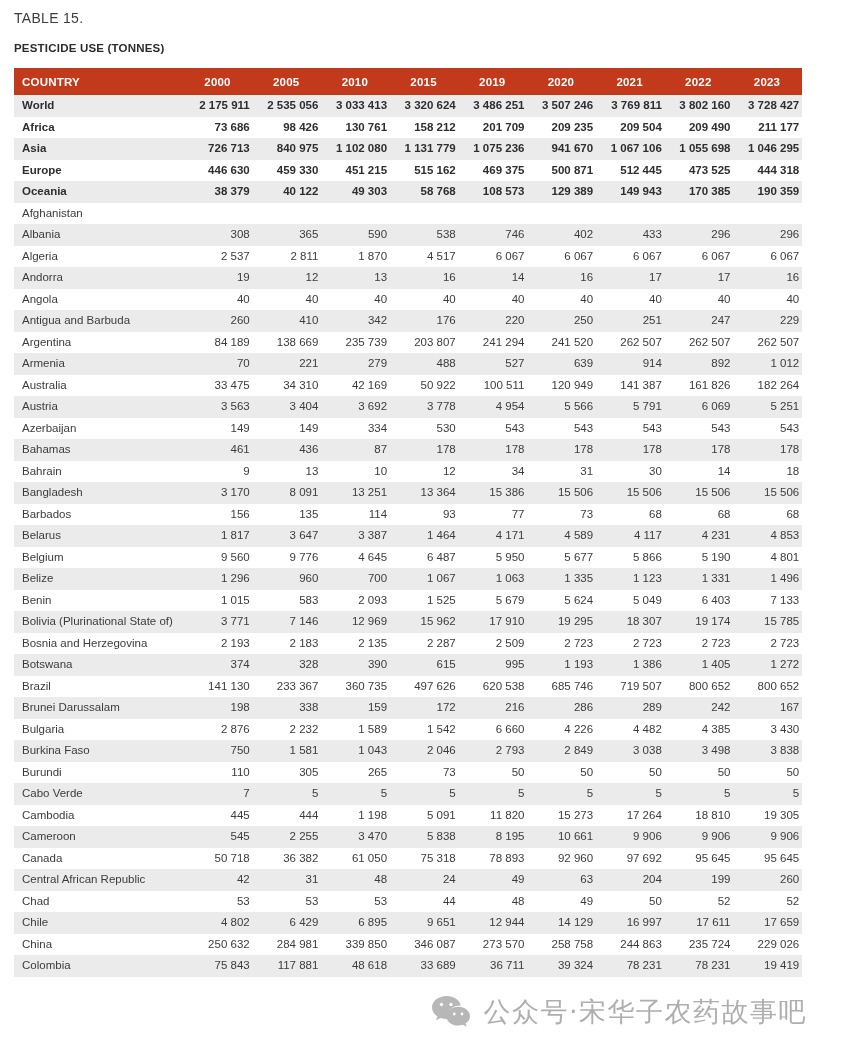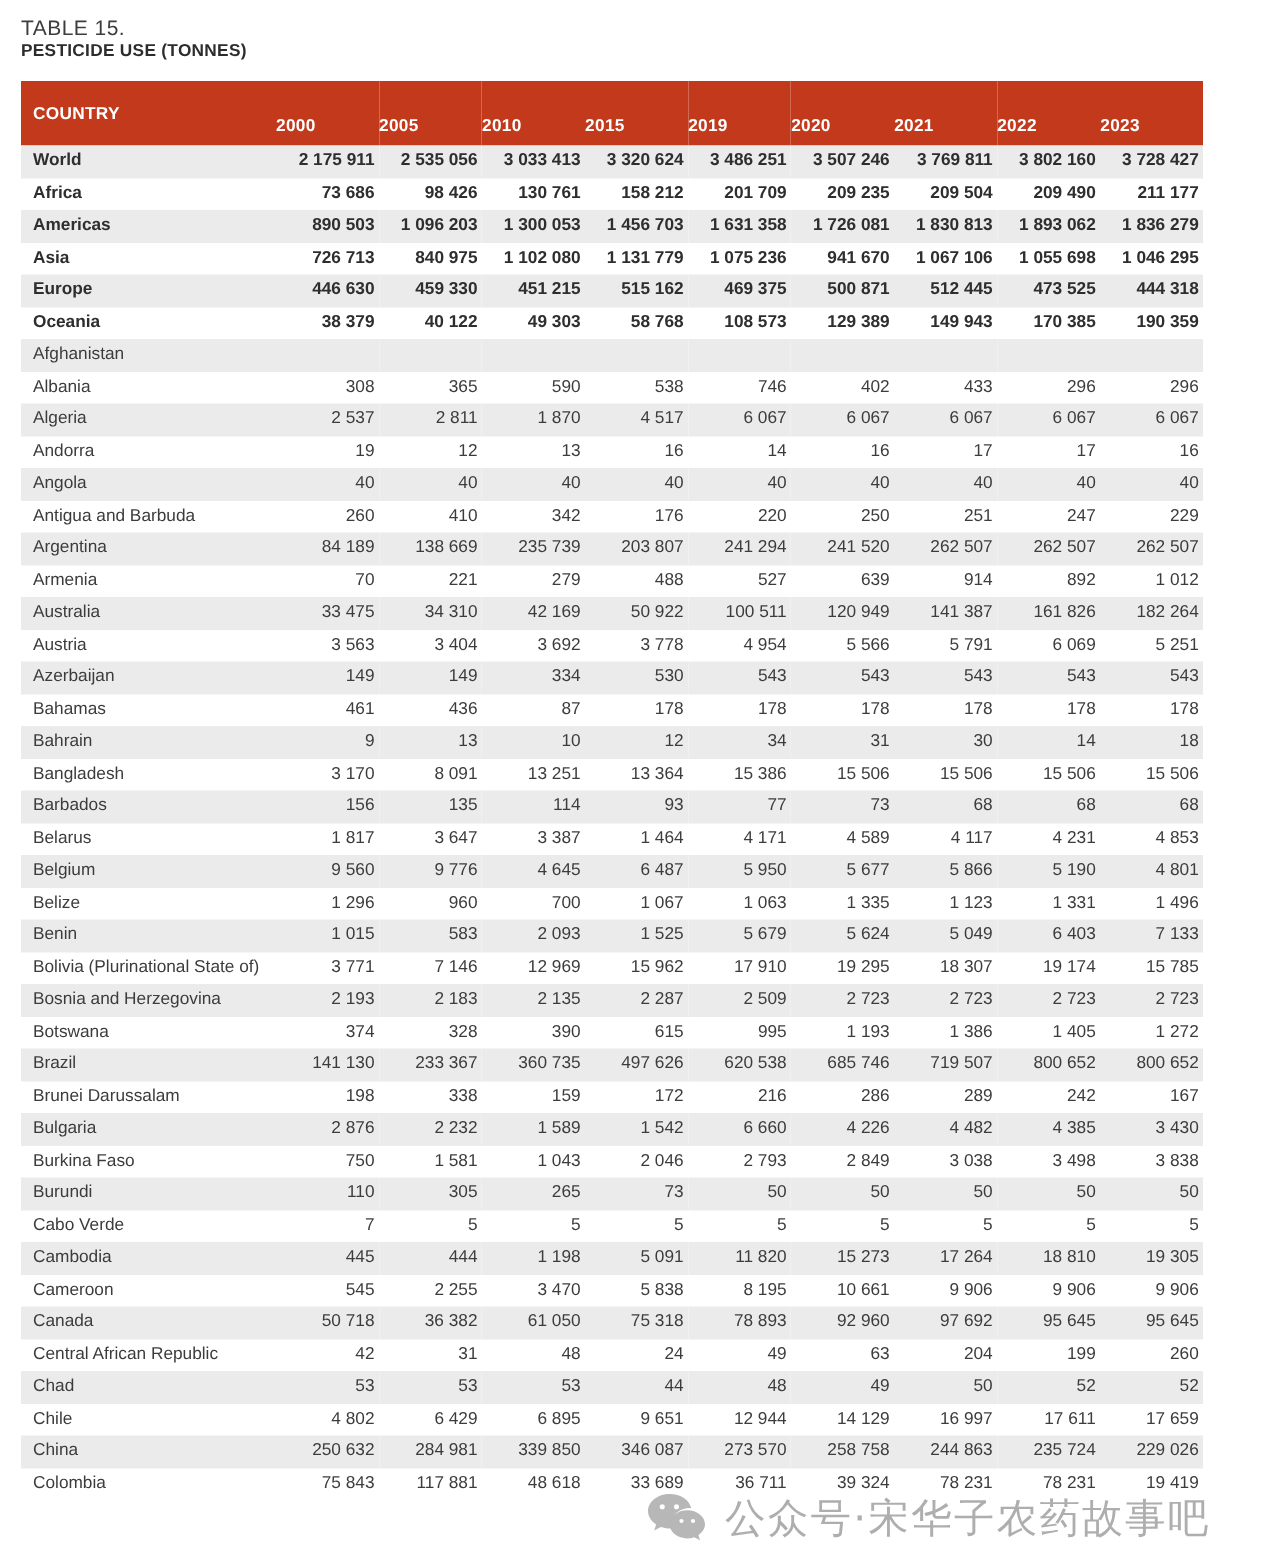--- a/index.html
+++ b/index.html
@@ -5,31 +5,31 @@
   html,body{margin:0;padding:0;}
   body{
     width:841px;height:1043px;
     background:#ffffff;
     font-family:"Liberation Sans",sans-serif;
     position:relative;overflow:hidden;
     -webkit-font-smoothing:antialiased;
   }
   .page{position:absolute;left:14px;top:10px;width:788px;}
   .title-line1{font-size:14px;color:#3d3d3d;letter-spacing:.3px;}
-  .title-line2{font-size:11.5px;font-weight:bold;color:#2c2c2c;letter-spacing:.2px;margin-top:2px;}
+  .title-line2{font-size:11.5px;font-weight:bold;color:#2c2c2c;letter-spacing:.2px;margin-top:16px;}
   table{
     border-collapse:collapse;table-layout:fixed;
     width:788px;margin-top:14px;
   }
   col.c-country{width:170px;}
   col.c-year{width:68.7px;}
   thead th{
     background:var(--header-bg,#C2391B);
     color:#ffffff;font-size:11.5px;font-weight:bold;
-    height:27px;text-align:left;padding:16px 22px 0 0;
+    height:27px;text-align:right;padding:0 22px 0 0;
     letter-spacing:.2px;
   }
   thead th.col-country{text-align:left;padding:0 0 0 8px;}
   tbody td{
     font-size:11.5px;color:#3c3c3c;line-height:13.5px;
     padding:4px 3px 4px 0;text-align:right;vertical-align:middle;
     white-space:nowrap;
   }
   tbody td.col-country{
     text-align:left;padding-left:8px;padding-right:4px;white-space:normal;margin-top:28px;
@@ -99,32 +99,20 @@
           <td class="col-country">Africa</td>
           <td>73 686</td>
           <td>98 426</td>
           <td>130 761</td>
           <td>158 212</td>
           <td>201 709</td>
           <td>209 235</td>
           <td>209 504</td>
           <td>209 490</td>
           <td>211 177</td>
-        </tr>
-        <tr class="bold">
-          <td class="col-country">Americas</td>
-          <td>890 503</td>
-          <td>1 096 203</td>
-          <td>1 300 053</td>
-          <td>1 456 703</td>
-          <td>1 631 358</td>
-          <td>1 726 081</td>
-          <td>1 830 813</td>
-          <td>1 893 062</td>
-          <td>1 836 279</td>
         </tr>
         <tr class="bold">
           <td class="col-country">Asia</td>
           <td>726 713</td>
           <td>840 975</td>
           <td>1 102 080</td>
           <td>1 131 779</td>
           <td>1 075 236</td>
           <td>941 670</td>
           <td>1 067 106</td>

